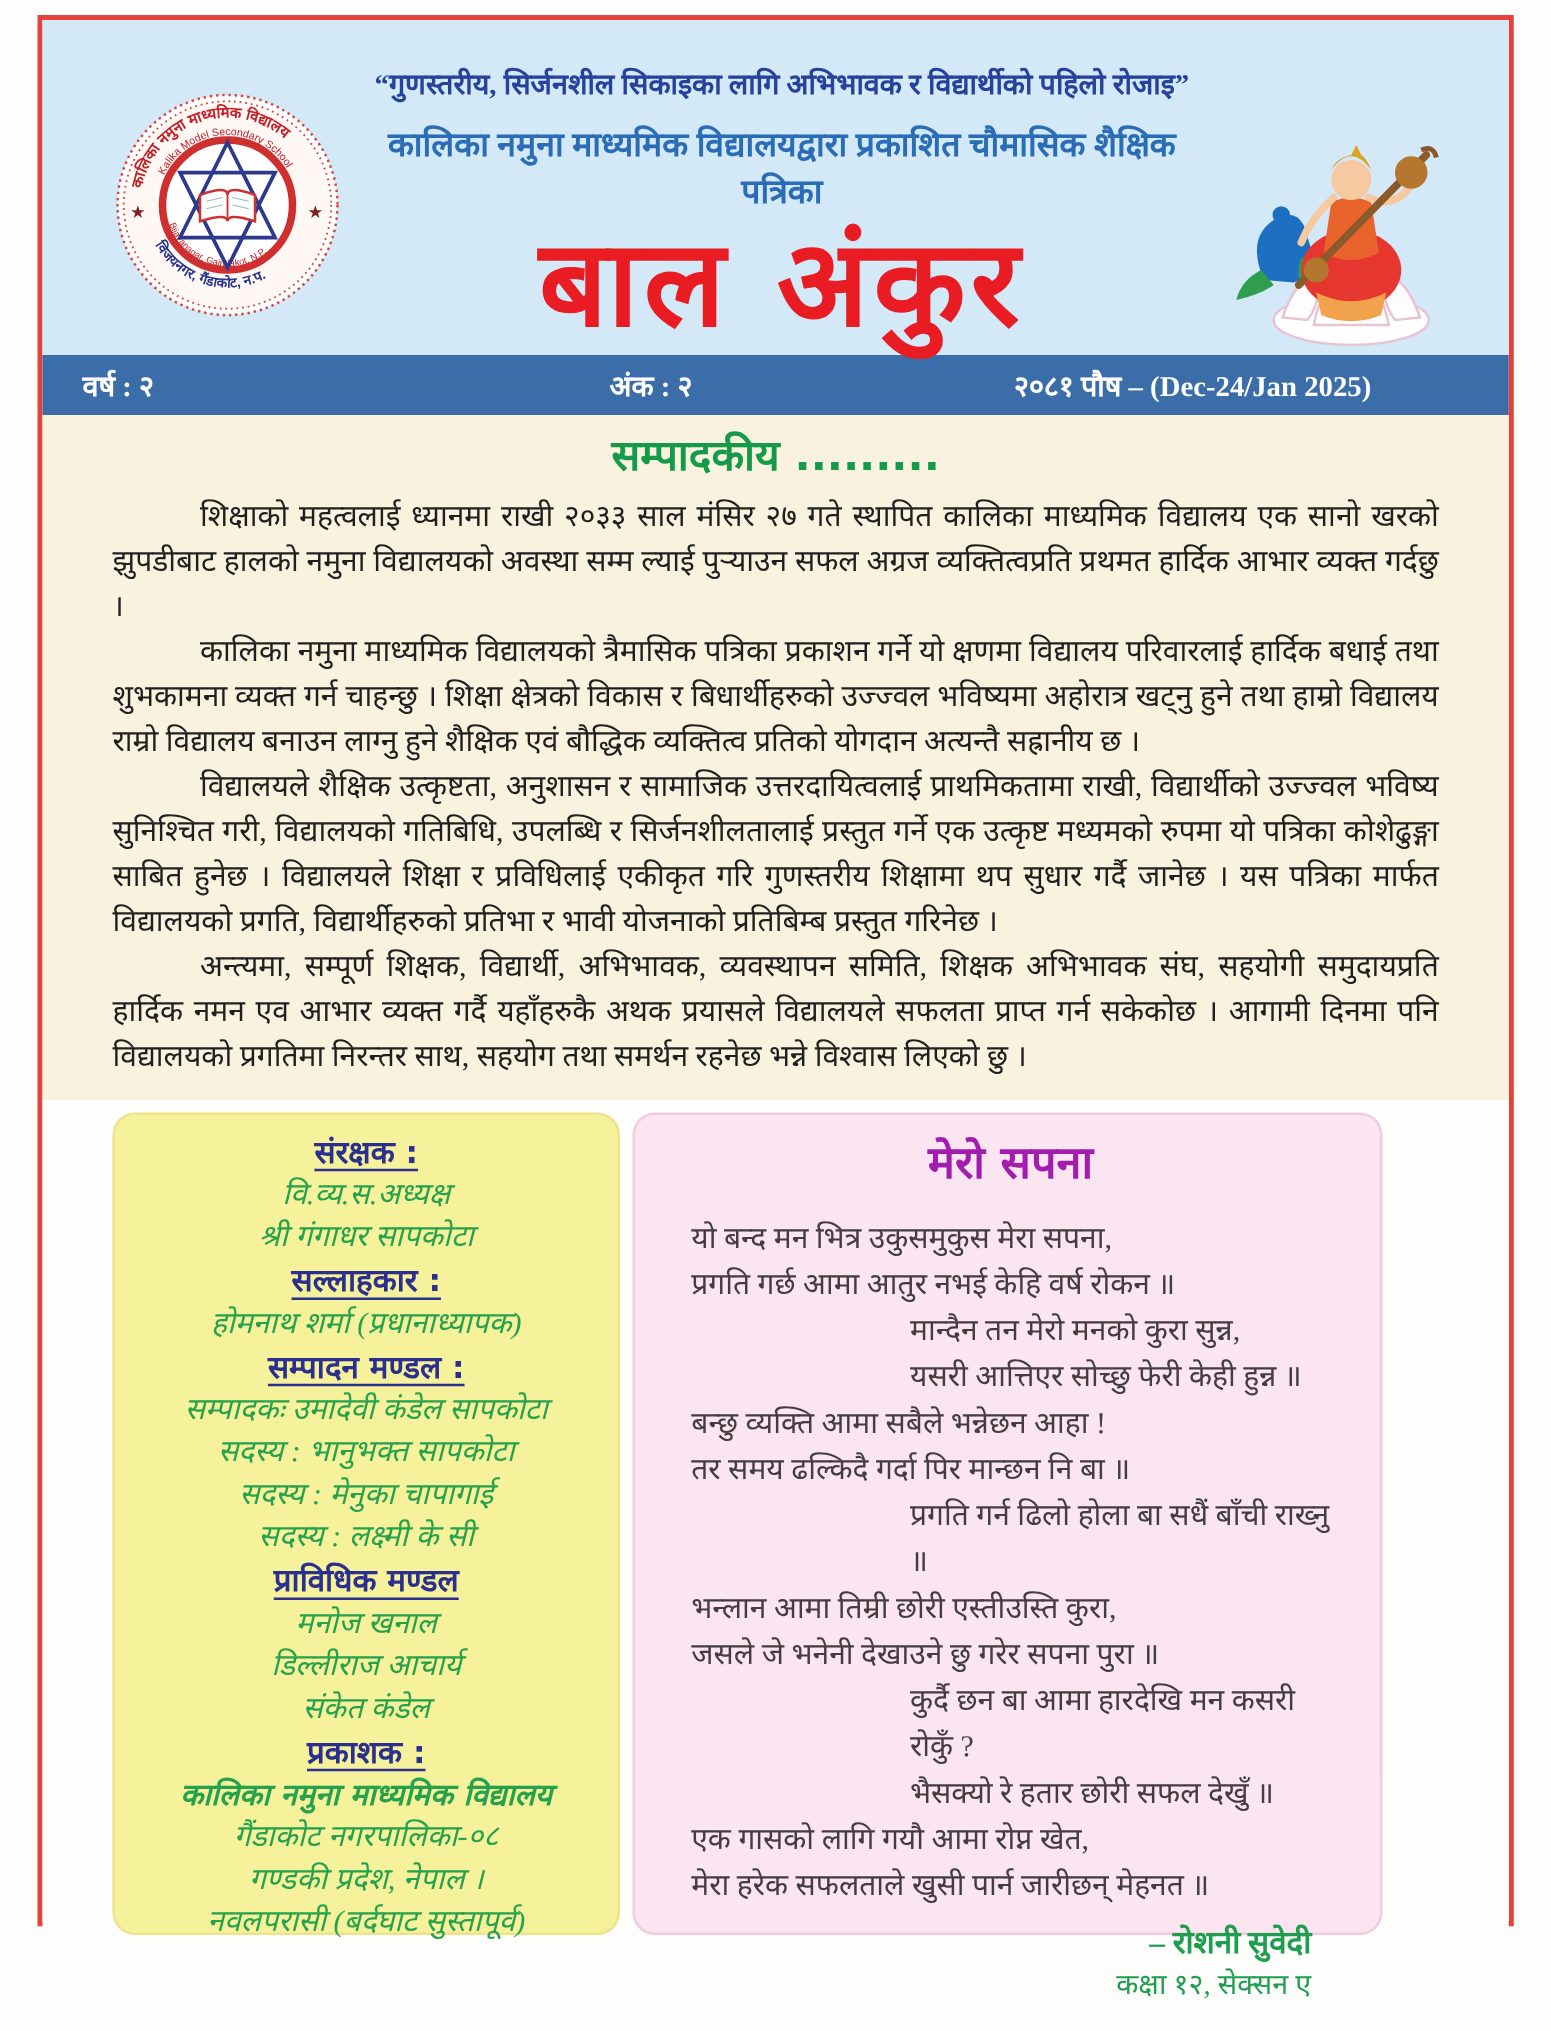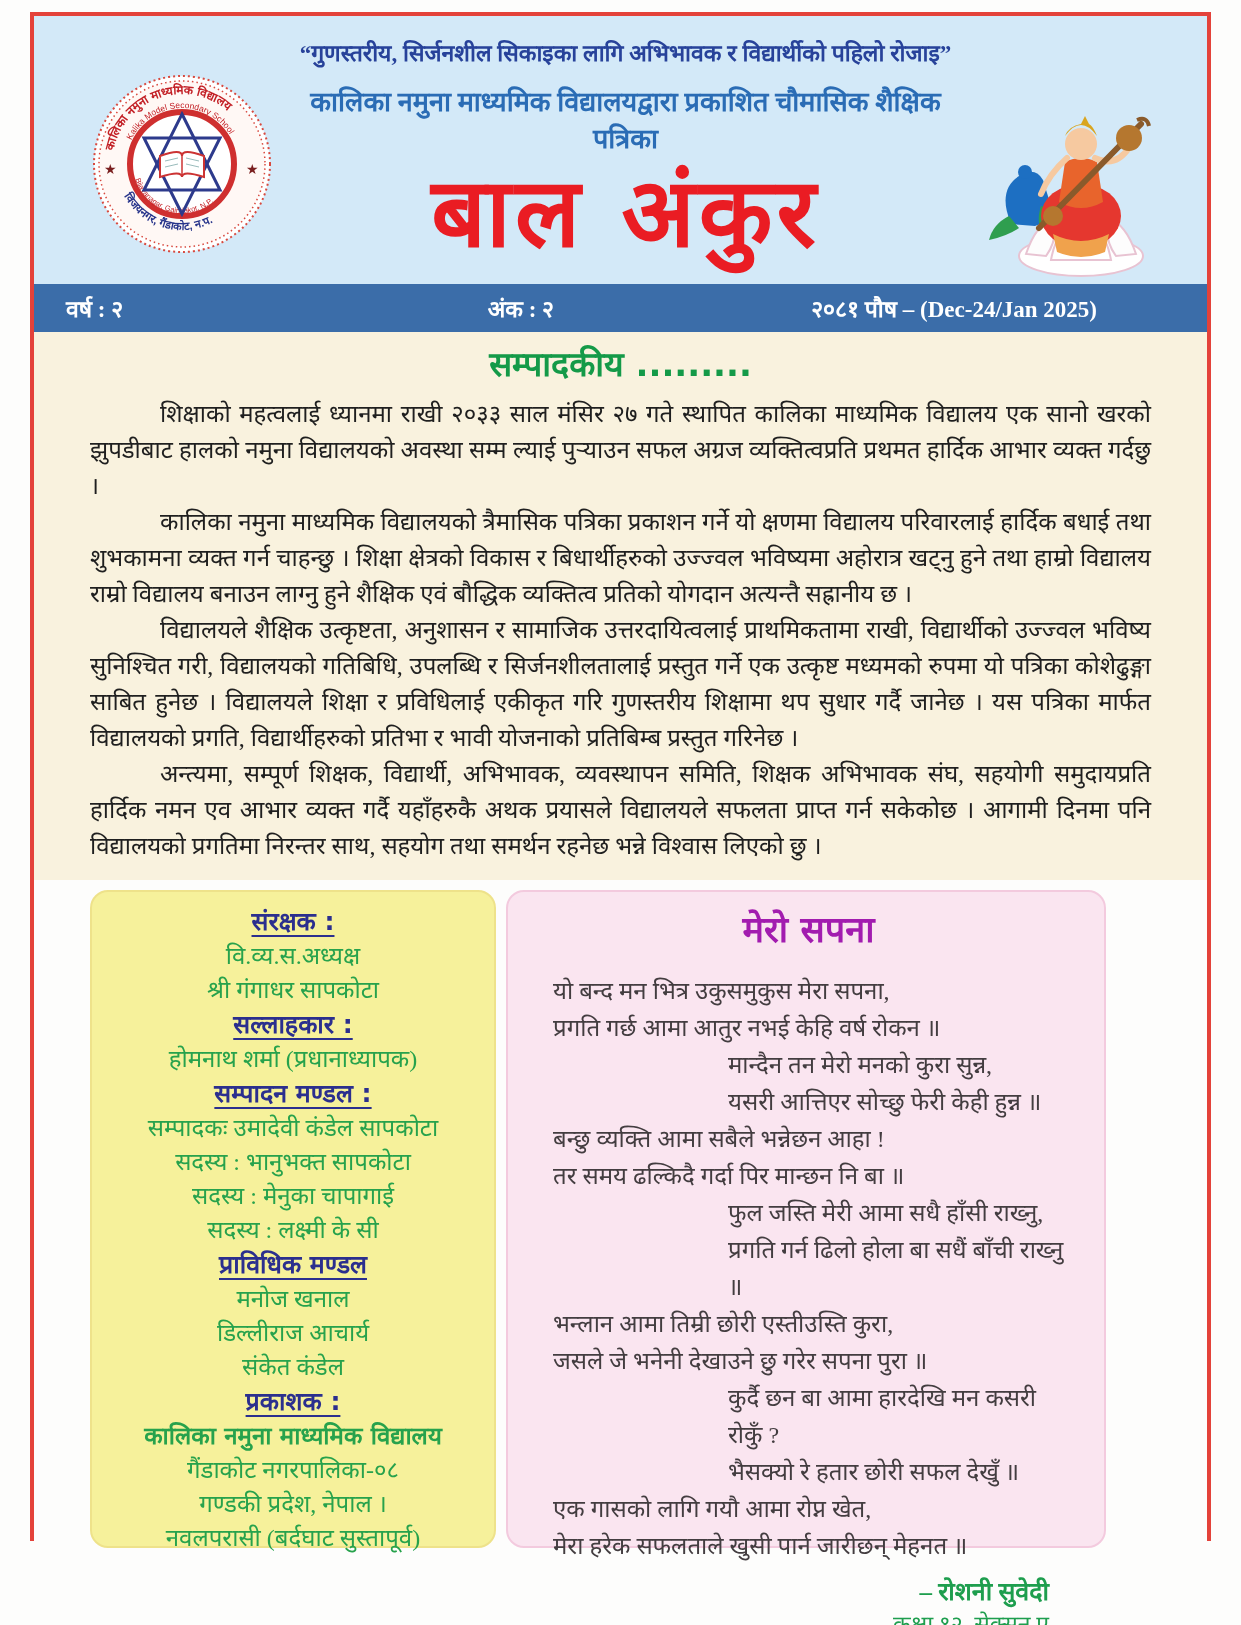--- a/index.html
+++ b/index.html
@@ -6,21 +6,21 @@
   body { background:#ffffff; font-family:"Liberation Sans", sans-serif; }
   .page { position:relative; width:1241px; height:1625px; background:#fdfdfc; overflow:hidden; }
   .frame { position:absolute; left:30px; right:30px; top:12px; bottom:84px;
            border:4px solid #e4423a; display:flex; flex-direction:column; background:#ffffff; }
 
   
   .masthead { position:relative; height:268px; background:#d3e9f8; flex:0 0 auto; }
   .logo { position:absolute; left:58px; top:58px; width:180px; height:180px; }
   .deity { position:absolute; right:36px; top:50px; width:190px; height:215px; }
   .mast-center { margin:0 235px 0 245px; text-align:center; }
-  .quote { padding-top:20px; font-size:23px; font-weight:bold; color:#27429a;
+  .quote { padding-top:34px; font-size:23px; font-weight:bold; color:#27429a;
            font-family:"Liberation Serif", serif; }
   .subtitle { margin-top:14px; font-size:27px; font-weight:bold; color:#2a6cb5;
               font-family:"Liberation Serif", serif; }
   .main-title { margin-top:2px; font-size:96px; line-height:110px; font-weight:bold;
                 color:#ea1c23; letter-spacing:4px; font-family:"DejaVu Sans", sans-serif; }
 
   
   .info-bar { height:48px; background:#3b6da9; color:#ffffff; display:flex; align-items:center;
               font-size:23px; font-weight:bold; padding:0 110px 0 32px; flex:0 0 auto;
               font-family:"Liberation Serif", serif; }
@@ -36,21 +36,21 @@
                  text-indent:70px; font-family:"Liberation Serif", serif; }
 
   
   .boxes { display:flex; padding:10px 0 0 56px; gap:10px; flex:1 0 auto; background:#fdfdfc;align-items:flex-end; }
   .staff-box { width:406px; height:658px; background:#f6f19b; border:2px solid #eee28a;
                border-radius:18px; text-align:center; padding-top:12px; }
   .staff-heading { color:#2b2f8e; font-size:25px; font-weight:bold; line-height:35px;
                    text-decoration:underline; text-underline-offset:5px;
                    text-decoration-thickness:2px; font-family:"DejaVu Sans", sans-serif; }
   .staff-item { color:#27a24c; font-size:24px; line-height:34px;
-                font-family:"Liberation Serif", serif; }
+                font-family:"Liberation Serif", serif;font-style:italic; }
   .staff-item.bold { font-weight:bold; font-family:"DejaVu Sans", sans-serif; }
 
   .poem-box { width:600px; height:658px; background:#fae5f0; border:2px solid #f3cade;
               border-radius:18px; padding:12px 40px 10px 45px; }
   .poem-box h2 { text-align:center; color:#a21caf; font-size:36px; font-weight:bold;
                  margin-bottom:20px; font-family:"DejaVu Sans", sans-serif; }
   .poem-line { font-size:24px; line-height:37px; color:#433d40;
                font-family:"Liberation Serif", serif; }
   .poem-line.indent { padding-left:175px; }
   .poem-author { margin-top:10px; text-align:right; padding-right:15px; color:#1e9e4e;
@@ -176,21 +176,20 @@
       </aside>
 
       <section class="poem-box">
         <h2>मेरो सपना</h2>
         <div class="poem-line">यो बन्द मन भित्र उकुसमुकुस मेरा सपना,</div>
         <div class="poem-line">प्रगति गर्छ आमा आतुर नभई केहि वर्ष रोकन ॥</div>
         <div class="poem-line indent">मान्दैन तन मेरो मनको कुरा सुन्न,</div>
         <div class="poem-line indent">यसरी आत्तिएर सोच्छु फेरी केही हुन्न ॥</div>
         <div class="poem-line">बन्छु व्यक्ति आमा सबैले भन्नेछन आहा !</div>
         <div class="poem-line">तर समय ढल्किदै गर्दा पिर मान्छन नि बा ॥</div>
-        <div class="poem-line indent">फुल जस्ति मेरी आमा सधै हाँसी राख्नु,</div>
         <div class="poem-line indent">प्रगति गर्न ढिलो होला बा सधैं बाँची राख्नु ॥</div>
         <div class="poem-line">भन्लान आमा तिम्री छोरी एस्तीउस्ति कुरा,</div>
         <div class="poem-line">जसले जे भनेनी देखाउने छु गरेर सपना पुरा ॥</div>
         <div class="poem-line indent">कुर्दै छन बा आमा हारदेखि मन कसरी रोकुँ ?</div>
         <div class="poem-line indent">भैसक्यो रे हतार छोरी सफल देखुँ ॥</div>
         <div class="poem-line">एक गासको लागि गयौ आमा रोप्न खेत,</div>
         <div class="poem-line">मेरा हरेक सफलताले खुसी पार्न जारीछन् मेहनत ॥</div>
         <div class="poem-author">– रोशनी सुवेदी</div>
         <div class="poem-class">कक्षा १२, सेक्सन ए</div>
       </section>

